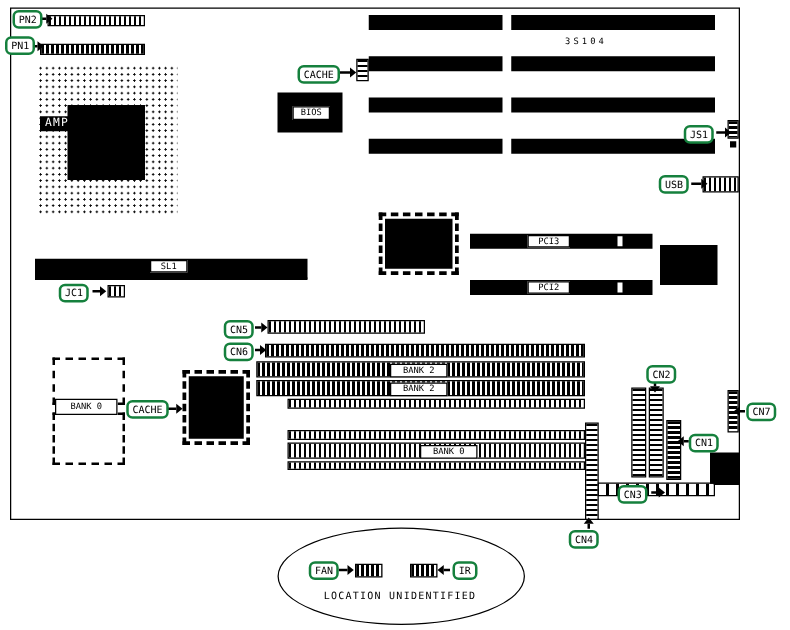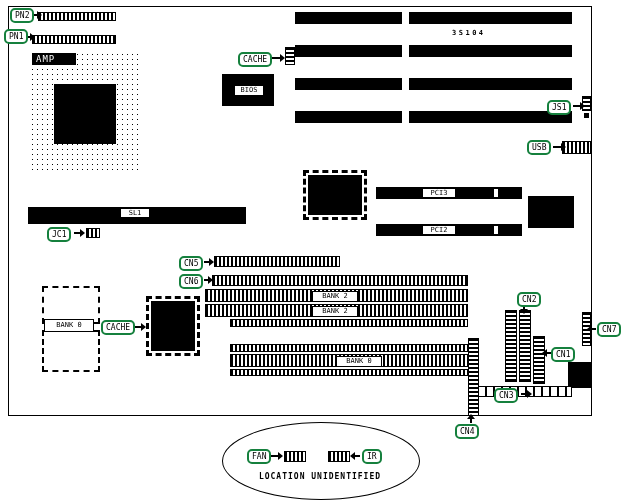--- a/index.html
+++ b/index.html
@@ -17,32 +17,32 @@
     border:2px solid #15803d; border-radius:5px; background:#fff;
     font-size:8px; line-height:11px; padding:0 3px; white-space:nowrap; z-index:6;
   }
   .slotlabel {
     background:#fff; border:1px solid #000; font-size:7px; line-height:9px;
     text-align:center; z-index:2; overflow:hidden;
   }
   .dashedchip { border:2px dashed #000; background:#fff; }
   .qfp { border:3px dashed #000; background:#fff; }
   .die { position:absolute; inset:2px; background:#000; }
-  .cpu-label { background:#000; color:#fff; font-size:9px; line-height:12px; letter-spacing:1px; padding-left:4px; z-index:3; }
+  .cpu-label { background:#000; color:#fff; font-size:9px; line-height:12px; letter-spacing:1px; padding-left:4px; z-index:3;margin-top:40px; }
   .arr { background:#000; z-index:5; }
   .arr.h { height:2px; }
   .arr.v { width:2px; }
   .arr::after { content:""; position:absolute; width:0; height:0; }
   .arr.r::after { left:100%; top:-3px; border-top:4px solid transparent; border-bottom:4px solid transparent; border-left:5px solid #000; }
   .arr.l::after { right:100%; top:-3px; border-top:4px solid transparent; border-bottom:4px solid transparent; border-right:5px solid #000; }
   .arr.u::after { bottom:100%; left:-3px; border-left:4px solid transparent; border-right:4px solid transparent; border-bottom:5px solid #000; }
   .arr.d::after { top:100%; left:-3px; border-left:4px solid transparent; border-right:4px solid transparent; border-top:5px solid #000; }
   .ellipse { border:1px solid #000; border-radius:50%; background:#fff; }
-  .smalltext { font-size:7px; letter-spacing:2.5px;font-weight:bold; }
-  .note { font-size:8px; letter-spacing:1px; text-align:center;font-weight:bold; }
+  .smalltext { font-size:7px; letter-spacing:2.5px; }
+  .note { font-size:8px; letter-spacing:1px; text-align:center; }
 </style>
 </head>
 <body>
 
 <div id="canvas">
 
   <div class="abs board" style="left:8px;top:6px;width:584px;height:410px"></div>
 
   <div class="abs hstripe" style="left:38px;top:12px;width:78px;height:9px"></div>
   <div class="abs hstripe" style="left:32px;top:35px;width:84px;height:9px"></div>

